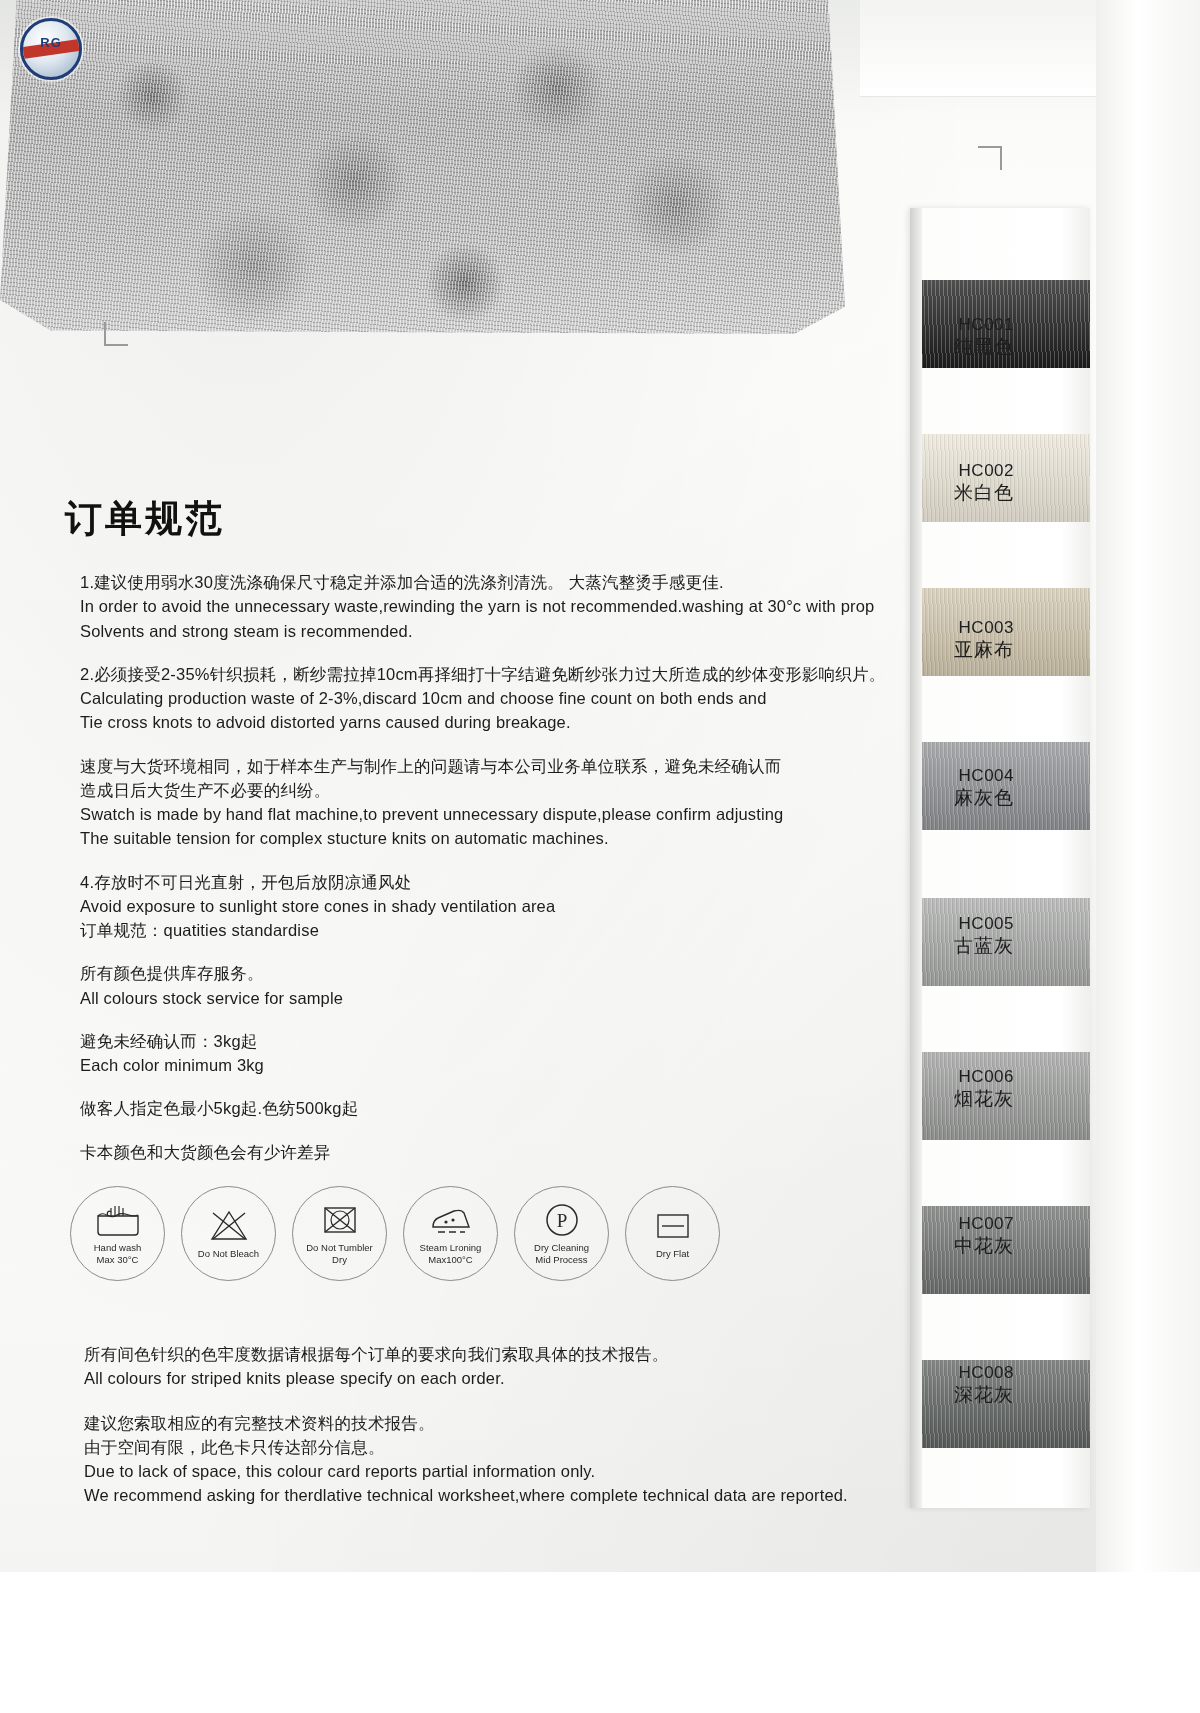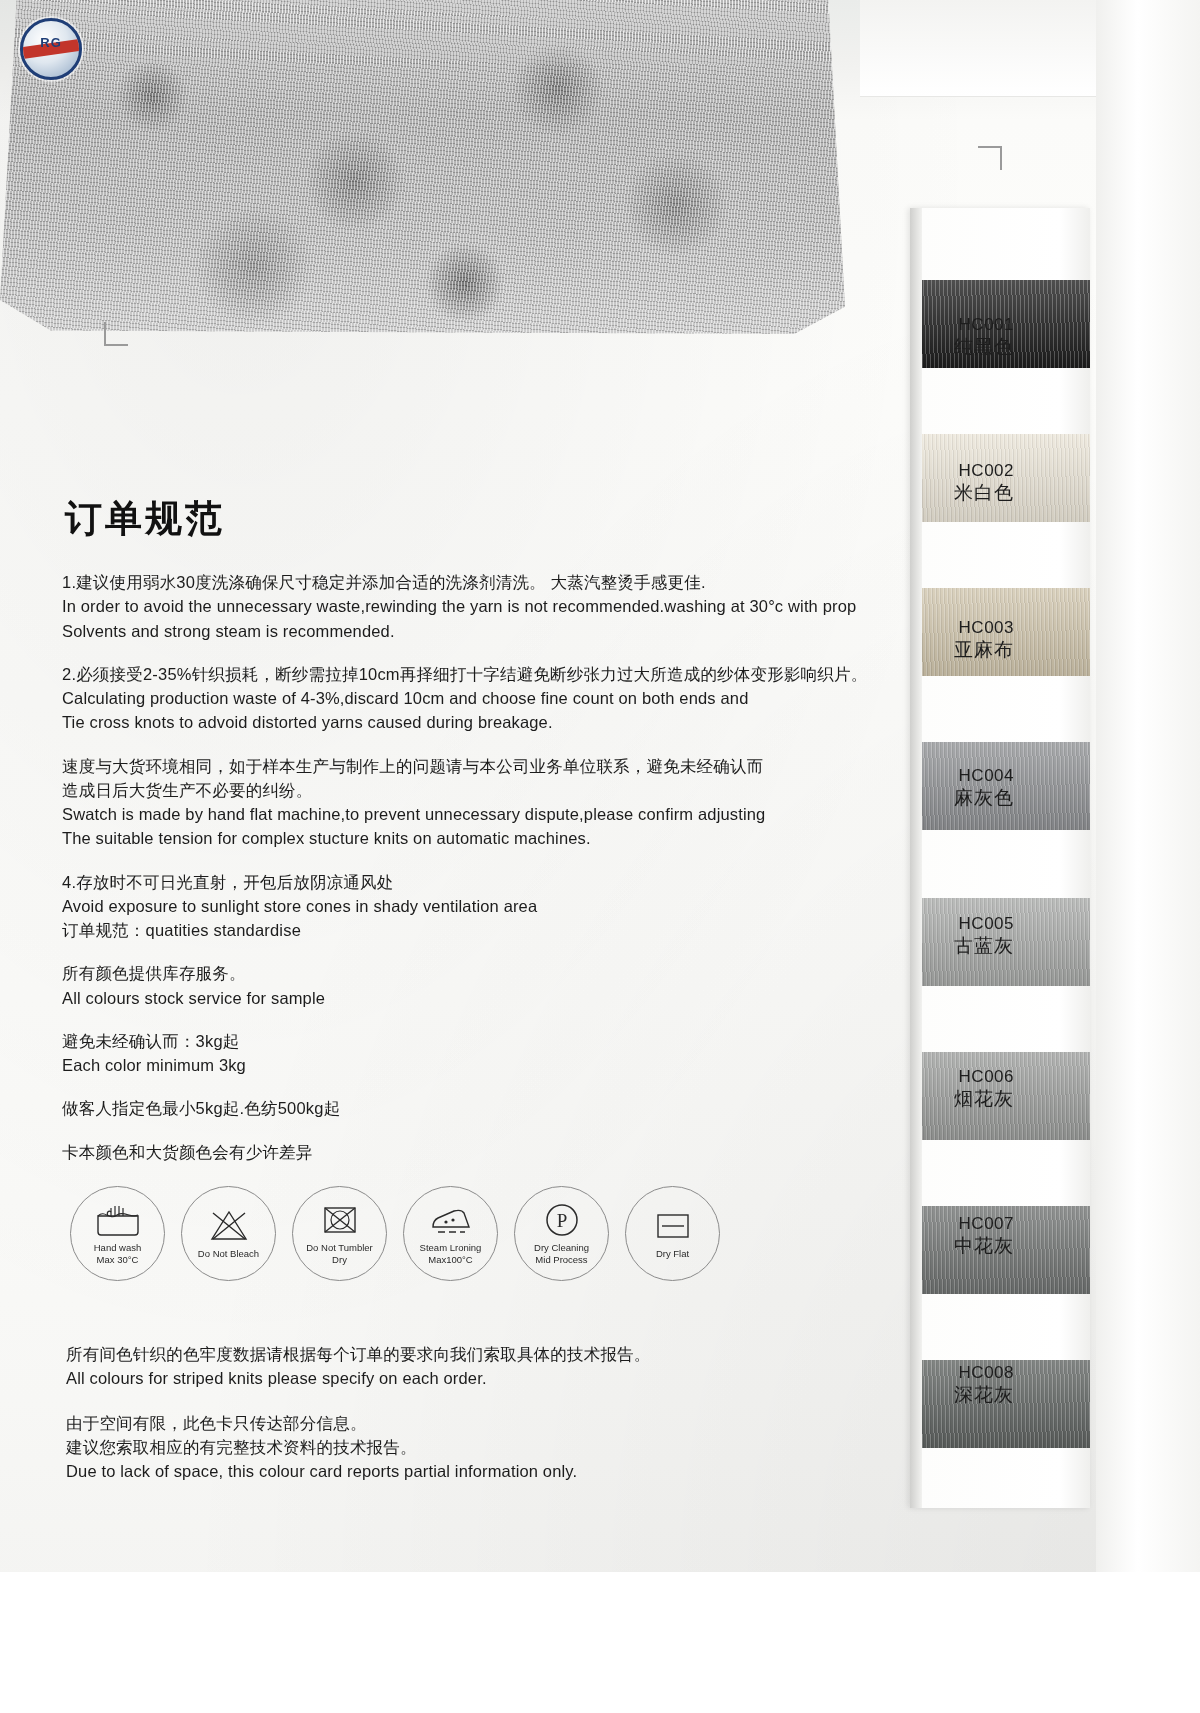--- a/index.html
+++ b/index.html
@@ -112,21 +112,21 @@
     font-weight: bold;
     letter-spacing: 3px;
     color: #111;
   }
   .para {
     margin-bottom: 19px;
     font-size: 16.5px;
     line-height: 1.47;
     color: #1c1c1c;
   }
-  .para .ln { display: block; white-space: pre; }
+  .para .ln { display: block; white-space: pre; margin-left: 18px; }
   .para .ln.cn { letter-spacing: .2px; }
   .para .ln.en { letter-spacing: .15px; }
 
   
   .care-row {
     position: absolute;
     left: 70px;
     top: 1186px;
     display: flex;
     gap: 16px;
@@ -258,21 +258,21 @@
     <h1>订单规范</h1>
 
     <div class="para">
       <span class="ln cn">1.建议使用弱水30度洗涤确保尺寸稳定并添加合适的洗涤剂清洗。 大蒸汽整烫手感更佳.</span>
       <span class="ln en">In order to avoid the unnecessary waste,rewinding the yarn is not recommended.washing at 30°c with prop</span>
       <span class="ln en">Solvents and strong steam is recommended.</span>
     </div>
 
     <div class="para">
       <span class="ln cn">2.必须接受2-35%针织损耗，断纱需拉掉10cm再择细打十字结避免断纱张力过大所造成的纱体变形影响织片。</span>
-      <span class="ln en">Calculating production waste of 4-3%,discard 10cm and choose fine count on both ends and</span>
+      <span class="ln en">Calculating production waste of 2-3%,discard 10cm and choose fine count on both ends and</span>
       <span class="ln en">Tie cross knots to advoid distorted yarns caused during breakage.</span>
     </div>
 
     <div class="para">
       <span class="ln cn">速度与大货环境相同，如于样本生产与制作上的问题请与本公司业务单位联系，避免未经确认而</span>
       <span class="ln cn">造成日后大货生产不必要的纠纷。</span>
       <span class="ln en">Swatch is made by hand flat machine,to prevent unnecessary dispute,please confirm adjusting</span>
       <span class="ln en">The suitable tension for complex stucture knits on automatic machines.</span>
     </div>
 
@@ -372,23 +372,24 @@
       <div class="cap">Dry Flat</div>
     </div>
   </div>
 
   <div class="bottom-notes">
     <div class="para">
       <span class="ln cn">所有间色针织的色牢度数据请根据每个订单的要求向我们索取具体的技术报告。</span>
       <span class="ln en">All colours for striped knits please specify on each order.</span>
     </div>
     <div class="para">
+      <span class="ln cn">建议您索取相应的有完整技术资料的技术报告。</span>
       <span class="ln cn">由于空间有限，此色卡只传达部分信息。</span>
-      <span class="ln cn">建议您索取相应的有完整技术资料的技术报告。</span>
       <span class="ln en">Due to lack of space, this colour card reports partial information only.</span>
+      <span class="ln en">We recommend asking for therdlative technical worksheet,where complete technical data are reported.</span>
     </div>
   </div>
 
   <div class="yarn-card">
     <div class="spine"></div>
 
     <div class="yarn-band" style="top:72px;  background:#1d1d1d;">
         <div class="fibers"></div>
         <div class="sheen"></div>
       </div>

